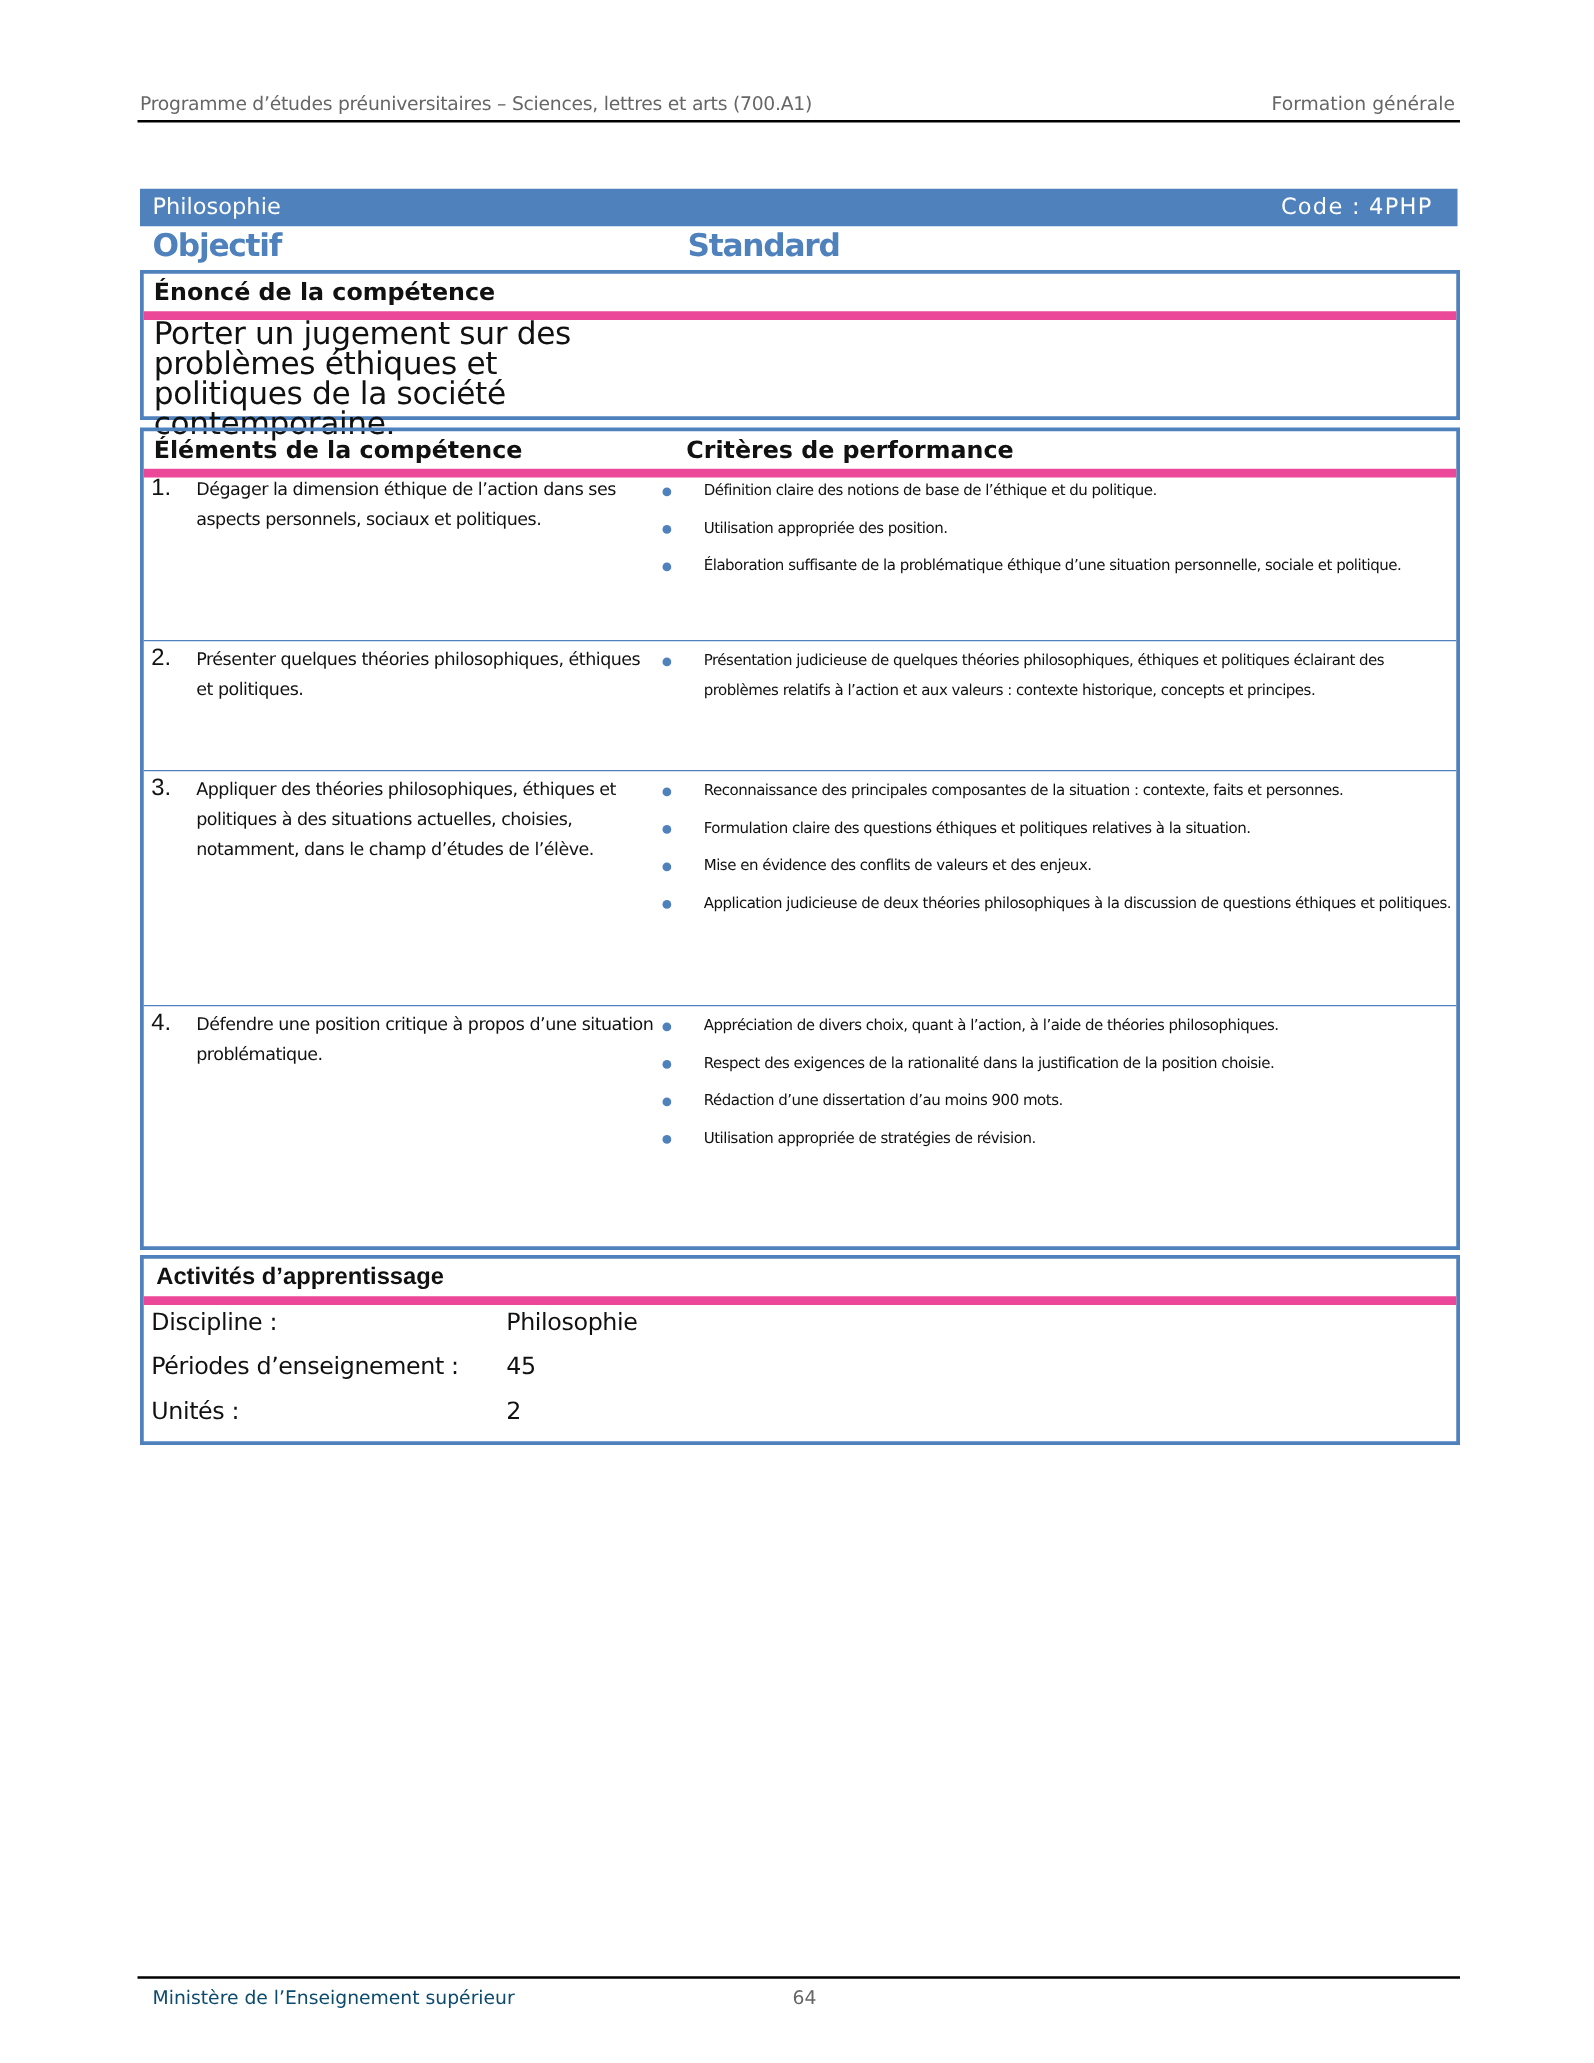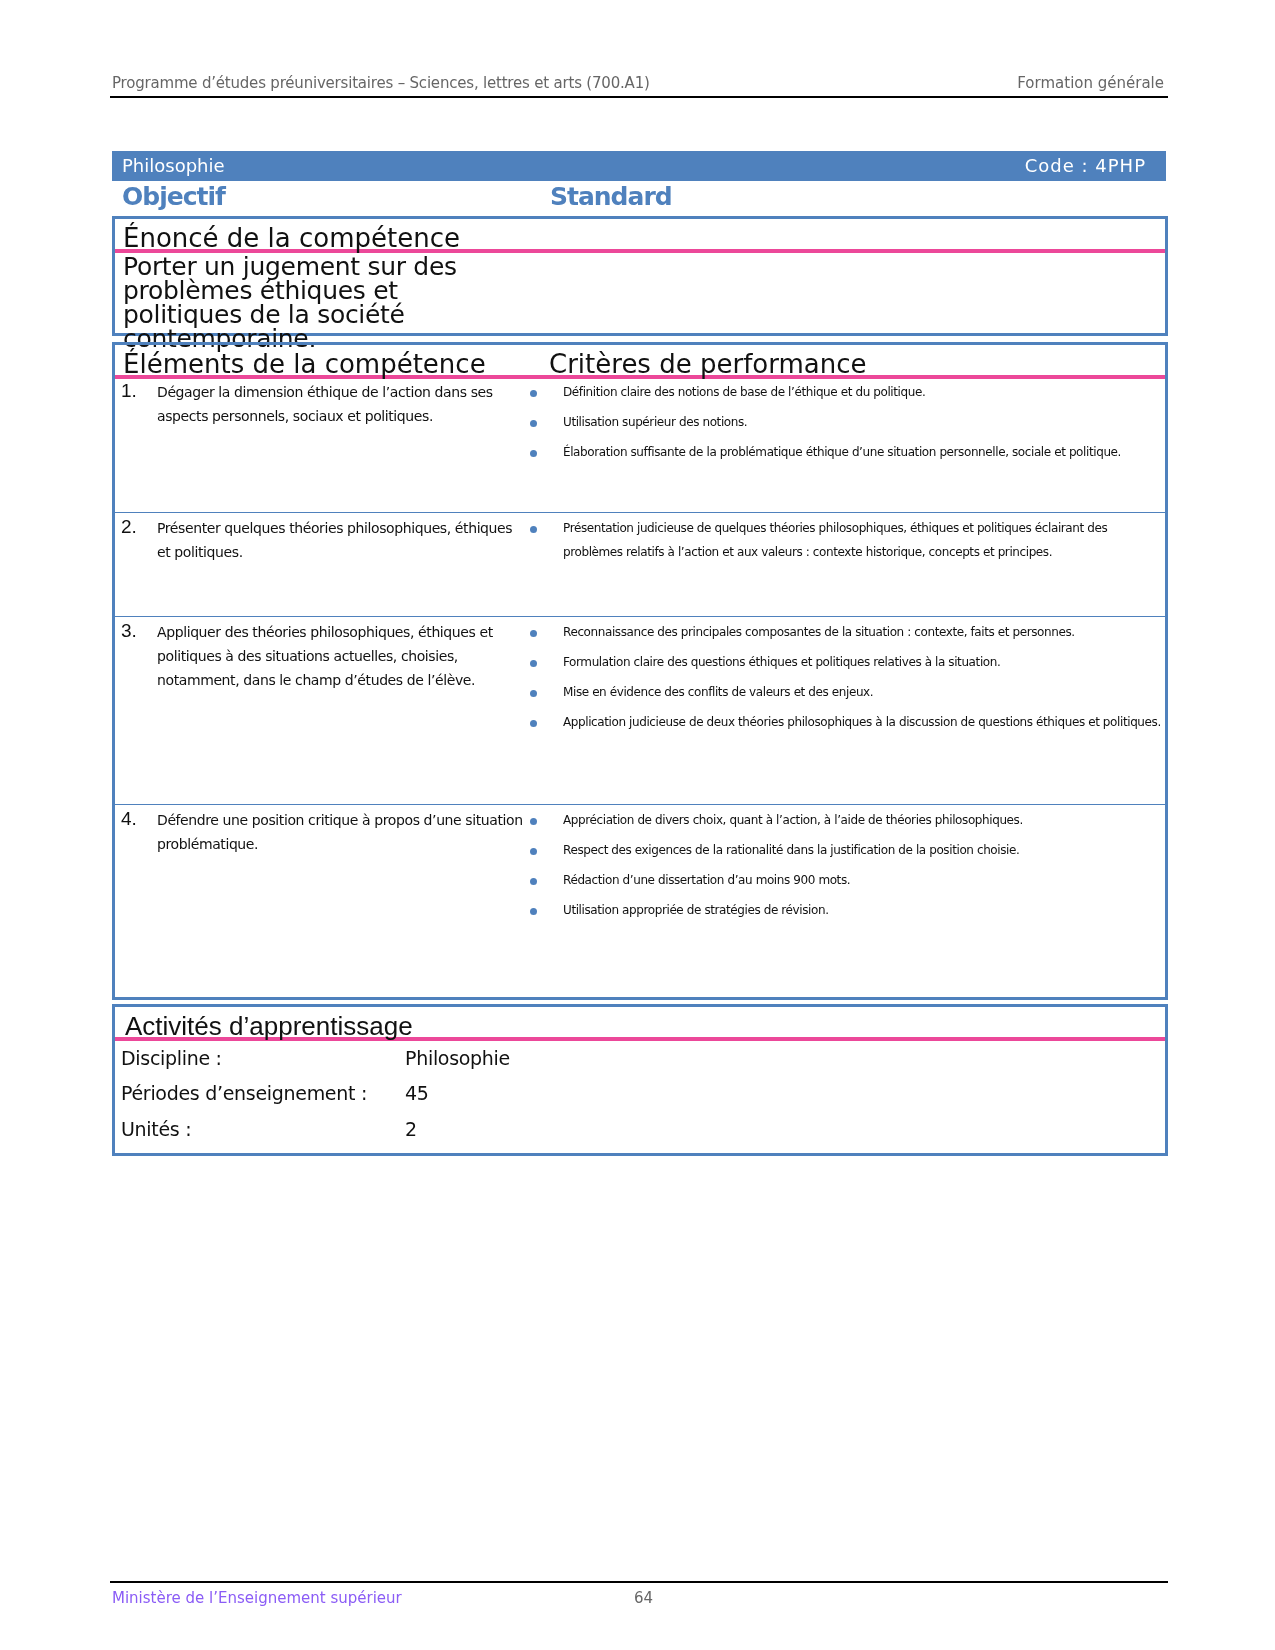--- a/index.html
+++ b/index.html
@@ -10,21 +10,21 @@
 
   .course-bar { position: absolute; left: 112px; top: 151px; width: 1054px; height: 30px; background: #4f81bd; color: #fff; font-family: "DejaVu Sans", sans-serif; font-size: 18px; }
   .course-bar .name { position: absolute; left: 10px; top: 4px; }
   .course-bar .code { position: absolute; right: 20px; top: 4px; letter-spacing: 1px; }
 
   .obj-row { position: absolute; left: 112px; top: 182px; width: 1054px; height: 32px; }
   .obj-row .objectif { position: absolute; left: 10px; top: 0px; font-size: 25px; font-weight: bold; color: #4f81bd; font-family: "DejaVu Sans", sans-serif; letter-spacing: -1px; }
   .obj-row .standard { position: absolute; left: 438px; top: 0px; font-size: 25px; font-weight: bold; color: #4f81bd; font-family: "DejaVu Sans", sans-serif; letter-spacing: -1px; }
 
   .box { position: absolute; left: 112px; width: 1050px; border: 3px solid #4f81bd; }
-  .box .hdr { height: 30px; border-bottom: 4px solid #ec4899; font-weight: normal; font-size: 26px; font-family: "DejaVu Sans", sans-serif; position: relative; }
+  .box .hdr { height: 30px; border-bottom: 7px solid #ec4899; font-weight: bold; font-size: 19px; font-family: "DejaVu Sans", sans-serif; position: relative; }
   .box .hdr span { position: absolute; top: 4px; }
 
   .enonce { top: 216px; height: 114px; }
   .enonce .hdr span { left: 8px; }
   .enonce .txt { position: absolute; left: 8px; top: 36px; width: 380px; font-size: 25px; line-height: 24px; font-family: "DejaVu Sans", sans-serif; letter-spacing: -0.3px; }
 
   .elements { top: 342px; height: 652px; }
   .elements .hdr .c1 { left: 8px; }
   .elements .hdr .c2 { left: 434px; }
   .row { position: absolute; left: 0; width: 1050px; border-bottom: 1px solid #4f81bd; }
@@ -34,21 +34,21 @@
   .row ul { position: absolute; left: 400px; top: 4px; margin: 0; padding: 0; list-style: none; width: 648px; }
   .row li { position: relative; padding-left: 48px; font-size: 12px; line-height: 24px; margin-bottom: 6px; font-family: "DejaVu Sans", sans-serif; letter-spacing: -0.4px; }
   .row li .bullet { position: absolute; left: 15px; top: 10px; width: 7px; height: 7px; border-radius: 50%; background: #4f81bd; }
 
   .activites { top: 1004px; height: 146px; }
   .activites .hdr span { left: 10px; font-family: "Liberation Sans", sans-serif; }
   .act-line { position: absolute; left: 6px; font-size: 19px; font-family: "DejaVu Sans", sans-serif; letter-spacing: -0.3px; }
   .act-val { position: absolute; left: 290px; font-size: 19px; font-family: "DejaVu Sans", sans-serif; letter-spacing: -0.3px; }
 
   .page-footer { position: absolute; left: 110px; top: 1581px; width: 1058px; border-top: 2px solid #000; }
-  .page-footer .left { position: absolute; left: 2px; top: 6px; font-size: 15px; color: #8b5cf6; font-family: "DejaVu Sans", sans-serif; }
+  .page-footer .left { position: absolute; left: 12px; top: 6px; font-size: 15px; color: #0c4a6e; font-family: "DejaVu Sans", sans-serif; }
   .page-footer .num { position: absolute; left: 524px; top: 6px; font-size: 15px; color: #666; font-family: "DejaVu Sans", sans-serif; }
 </style>
 </head>
 <body>
 
 <div class="page-header">
   <span class="left">Programme d’études préuniversitaires – Sciences, lettres et arts (700.A1)</span>
   <span class="right">Formation générale</span>
 </div>
 
@@ -73,21 +73,21 @@
   <div class="hdr">
     <span class="c1">Éléments de la compétence</span>
     <span class="c2">Critères de performance</span>
   </div>
 
   <div class="row" style="top:31px;height:136px;">
     <span class="num">1.</span>
     <div class="el">Dégager la dimension éthique de l’action dans ses aspects personnels, sociaux et politiques.</div>
     <ul>
       <li><span class="bullet"></span><span>Définition claire des notions de base de l’éthique et du politique.</span></li>
-      <li><span class="bullet"></span><span>Utilisation supérieur des notions.</span></li>
+      <li><span class="bullet"></span><span>Utilisation appropriée des position.</span></li>
       <li><span class="bullet"></span><span>Élaboration suffisante de la problématique éthique d’une situation personnelle, sociale et politique.</span></li>
     </ul>
   </div>
 
   <div class="row" style="top:167px;height:104px;">
     <span class="num">2.</span>
     <div class="el">Présenter quelques théories philosophiques, éthiques et politiques.</div>
     <ul>
       <li><span class="bullet"></span><span>Présentation judicieuse de quelques théories philosophiques, éthiques et politiques éclairant des problèmes relatifs à l’action et aux valeurs : contexte historique, concepts et principes.</span></li>
     </ul>

